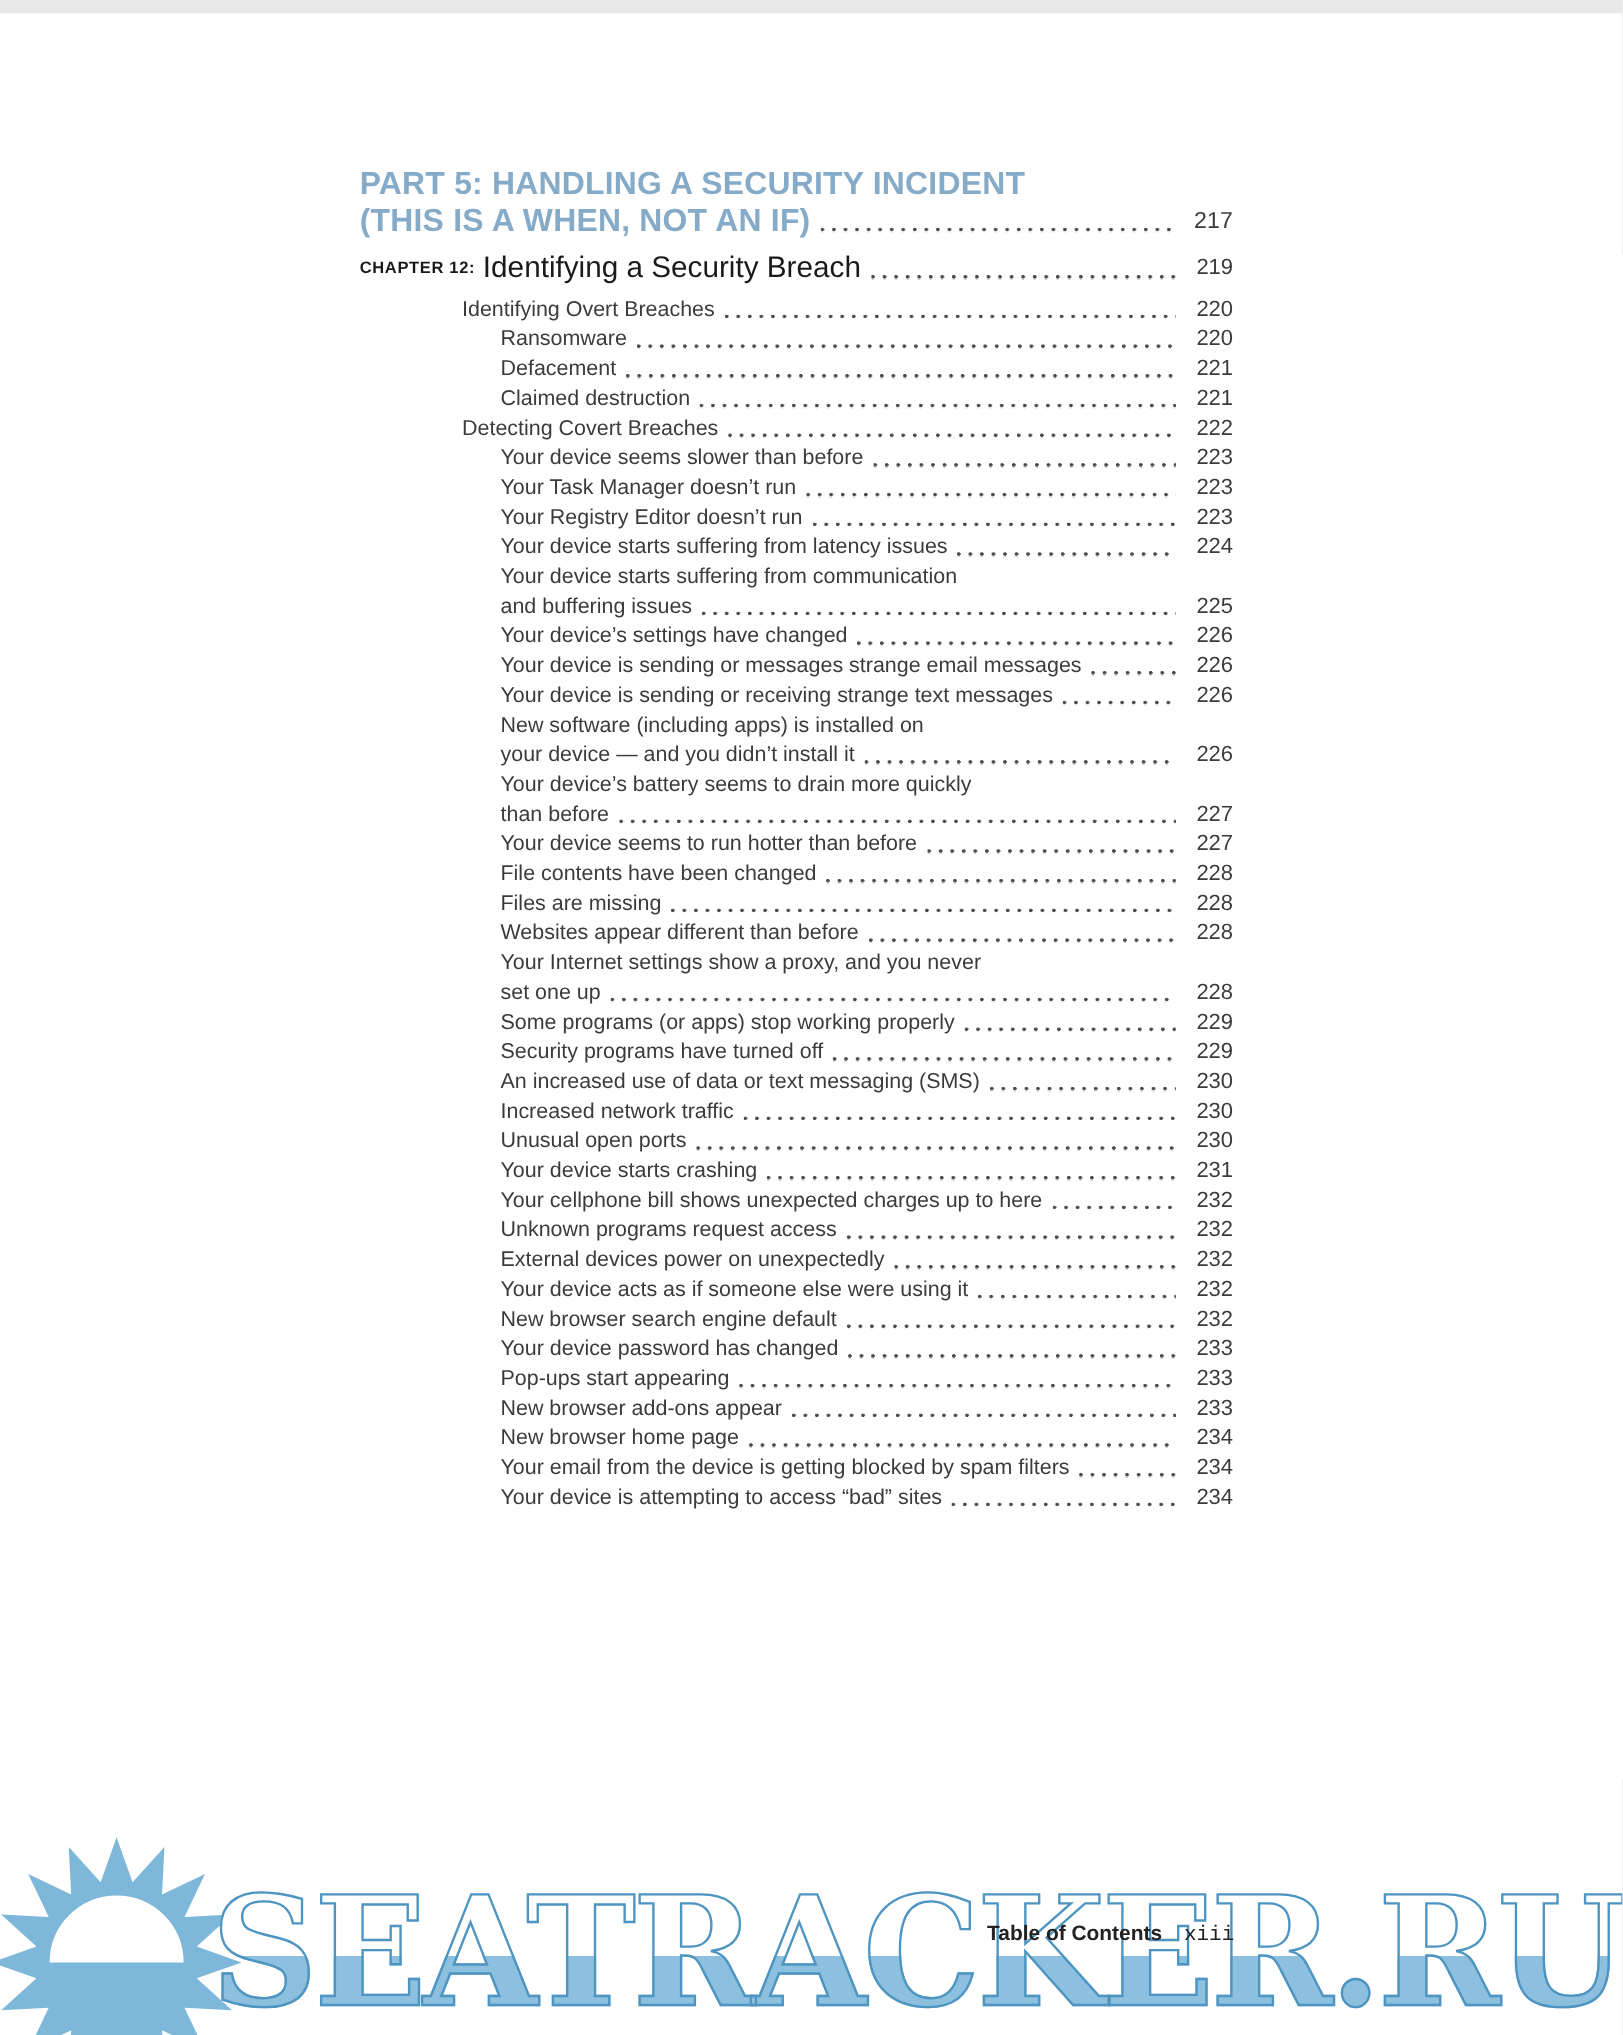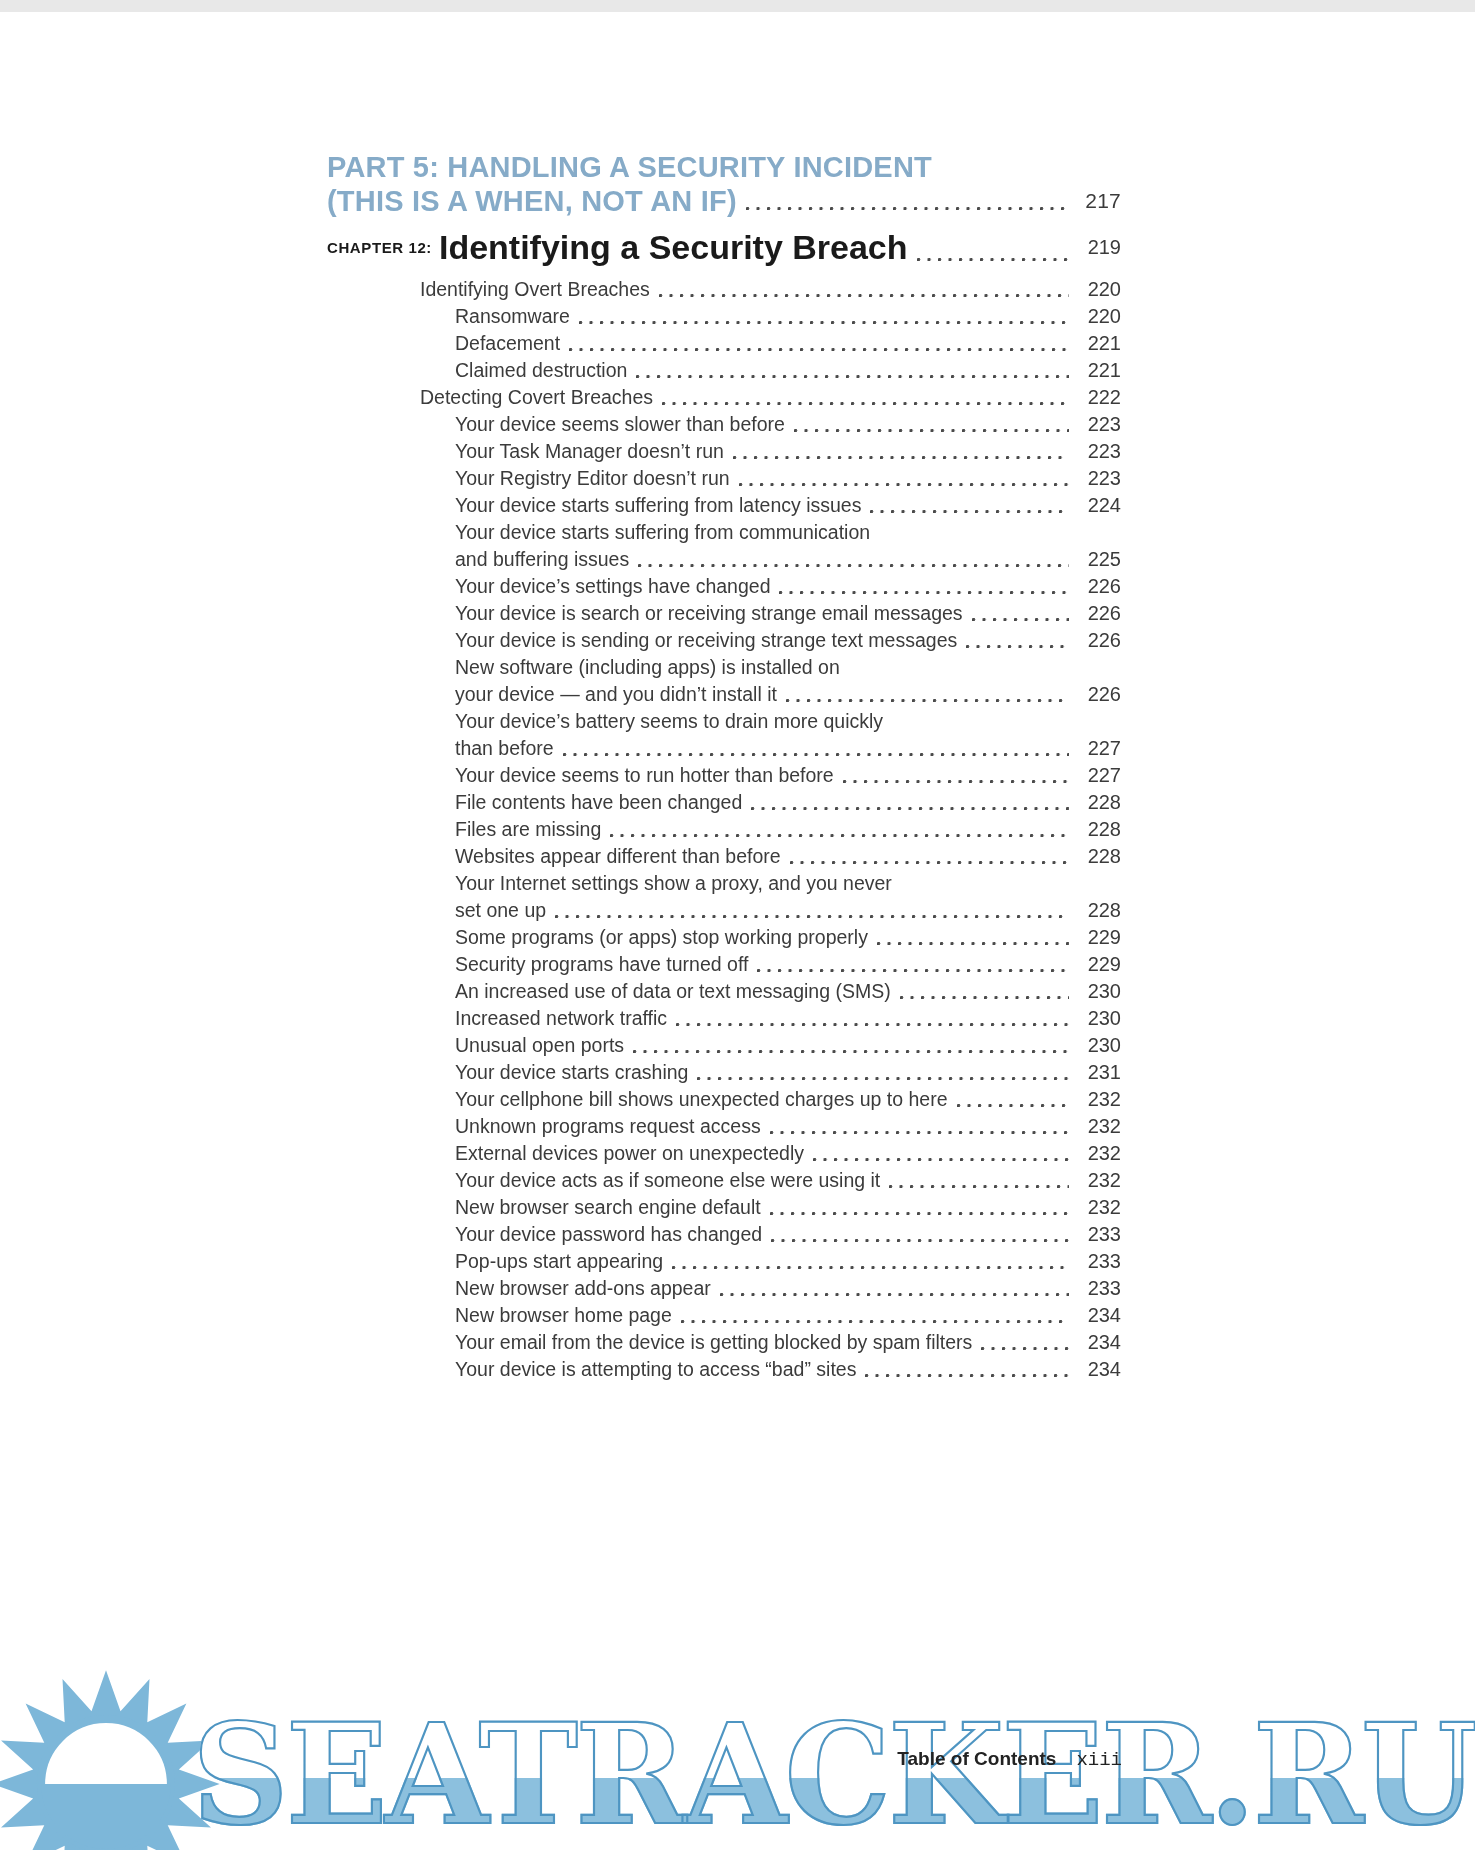--- a/index.html
+++ b/index.html
@@ -66,22 +66,22 @@
     margin-bottom:9px;
     color:#1a1a1a;
   }
   .chapter-label{
     font-size:15px;
     font-weight:bold;
     letter-spacing:0.6px;
     flex:0 0 auto;
   }
   .chapter-title{
-    font-size:34px;
-    font-weight:bold;
+    font-size:27px;
+    font-weight:normal;
     margin-left:7px;
     flex:0 0 auto;
   }
   
   .entries{font-size:19.5px;line-height:27px;}
   .entry{display:flex;align-items:baseline;}
   .entry-pre{white-space:nowrap;}
   .level-1{padding-left:93px;}
   .level-2{padding-left:128px;align-items:center;}
   .entry-text{flex:0 0 auto;white-space:nowrap;}
@@ -209,21 +209,21 @@
           <span class="entry-text">and buffering issues</span>
           <span class="leader"></span>
           <span class="page-num">225</span>
         </div>
         <div class="entry level-2">
           <span class="entry-text">Your device’s settings have changed</span>
           <span class="leader"></span>
           <span class="page-num">226</span>
         </div>
         <div class="entry level-2">
-          <span class="entry-text">Your device is search or receiving strange email messages</span>
+          <span class="entry-text">Your device is sending or messages strange email messages</span>
           <span class="leader"></span>
           <span class="page-num">226</span>
         </div>
         <div class="entry level-2">
           <span class="entry-text">Your device is sending or receiving strange text messages</span>
           <span class="leader"></span>
           <span class="page-num">226</span>
         </div>
         <div class="entry-pre level-2">New software (including apps) is installed on</div>
         <div class="entry level-2">

